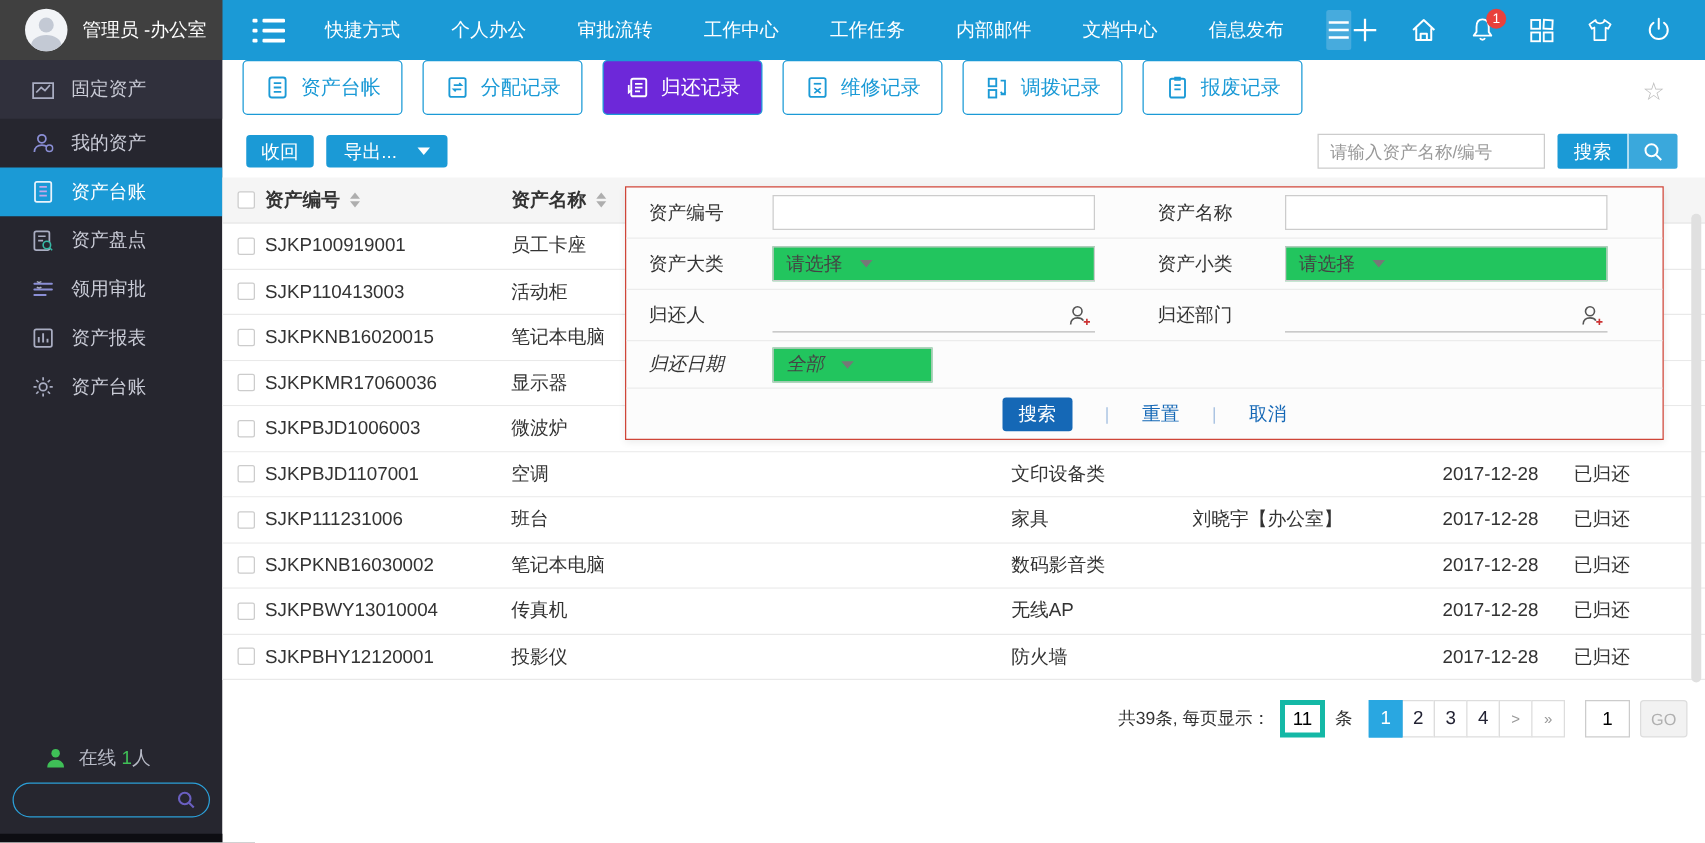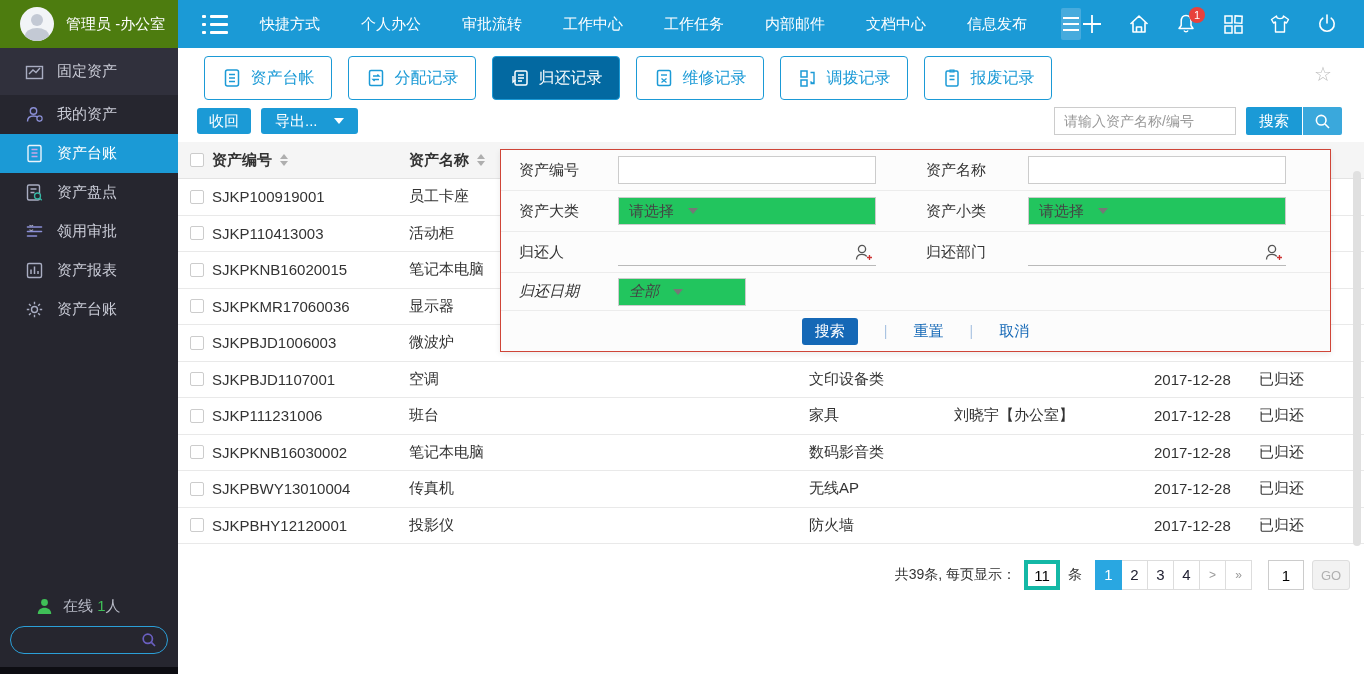--- a/index.html
+++ b/index.html
@@ -2,21 +2,21 @@
 <html><head>
 <meta charset="utf-8">
 <style>
   *{box-sizing:border-box;margin:0;padding:0;}
   html,body{width:1364px;height:674px;}
   body{position:relative;overflow:hidden;background:#fff;
        font-family:"Liberation Sans","DejaVu Sans",sans-serif;color:#333;}
 
   
   .topbar{position:absolute;left:0;top:0;width:1364px;height:48px;background:#1b9ad6;display:flex;align-items:center;}
-  .topbar-left{width:178px;height:48px;background:#4d7c0f;display:flex;align-items:center;padding-left:20px;flex:none;}
+  .topbar-left{width:178px;height:48px;background:#404040;display:flex;align-items:center;padding-left:20px;flex:none;}
   .avatar{width:34px;height:34px;border-radius:50%;background:#f2f4f7;position:relative;overflow:hidden;flex:none;}
   .avatar:before{content:"";position:absolute;left:11px;top:7px;width:12px;height:12px;border-radius:50%;background:#c3c9d4;}
   .avatar:after{content:"";position:absolute;left:5px;top:21px;width:24px;height:16px;border-radius:50%;background:#c3c9d4;}
   .topbar-user{color:#fff;font-size:15px;margin-left:12px;white-space:nowrap;}
   .burger1{width:26px;height:20px;margin:0 0 0 24px;flex:none;position:relative;}
   .burger1 i{position:absolute;left:8px;right:0;height:2.5px;background:#fff;border-radius:1px;}
   .burger1 i:nth-child(1){top:1px;} .burger1 i:nth-child(2){top:9px;} .burger1 i:nth-child(3){top:17px;}
   .burger1 b{position:absolute;left:0;width:4px;height:3px;background:#fff;border-radius:1px;}
   .burger1 b:nth-child(4){top:1px;} .burger1 b:nth-child(5){top:9px;} .burger1 b:nth-child(6){top:17px;}
   .topnav{display:flex;align-items:center;gap:41px;margin-left:32px;}
@@ -37,24 +37,24 @@
   .online{position:absolute;left:0;bottom:58px;width:178px;display:flex;align-items:center;padding-left:36px;color:#b7bac6;font-size:15px;gap:10px;}
   .online .num{color:#3fbf57;}
   .side-search{position:absolute;left:10px;bottom:20px;width:158px;height:28px;border:1px solid #2b9fd8;border-radius:14px;
                display:flex;align-items:center;background:transparent;}
   .side-search input{flex:1;background:transparent;border:none;outline:none;color:#cfd2de;padding:0 4px 0 12px;font-size:13px;min-width:0;}
   .side-search .mag{margin-right:10px;flex:none;display:flex;}
   .side-strip{position:absolute;left:0;bottom:0;width:368px;height:7px;background:#0d0d12;}
 
   
   .main{position:absolute;left:178px;top:48px;width:1186px;height:626px;background:#fff;}
-  .tabs-row{height:52px;display:flex;align-items:flex-end;padding-left:10px;position:relative;}
+  .tabs-row{height:52px;display:flex;align-items:flex-start;padding-left:0;position:relative;}
   .tab{height:44px;width:128px;margin-left:16px;border:1px solid #1b9ad6;border-radius:4px;background:#fff;color:#1b9ad6;
        display:flex;align-items:center;justify-content:center;gap:9px;font-size:16px;cursor:pointer;flex:none;}
-  .tab.active{background:#0369a1;color:#fff;border-color:#1b9ad6;}
+  .tab.active{background:#6d28d9;color:#fff;border-color:#1b9ad6;}
   .tab svg{flex:none;}
   .star{position:absolute;right:32px;top:16px;font-size:20px;color:#bcbcbc;cursor:pointer;line-height:20px;}
 
   .toolbar{height:42px;display:flex;align-items:center;padding:0 22px 0 19px;}
   .btn-blue{background:#1b9ad6;color:#fff;border:none;border-radius:3px;height:26px;font-size:15px;padding:0 12px;cursor:pointer;}
   .btn-export{margin-left:10px;display:flex;align-items:center;gap:16px;padding:0 14px;}
   .caret{width:0;height:0;border-left:5px solid transparent;border-right:5px solid transparent;border-top:6px solid #fff;display:inline-block;}
   .tb-search{margin-left:auto;display:flex;align-items:center;padding-left:11px;}
   .tb-search input{width:182px;height:28px;border:1px solid #ccc;padding:0 9px;font-size:14px;color:#333;outline:none;}
   .tb-search input::placeholder{color:#999;}

